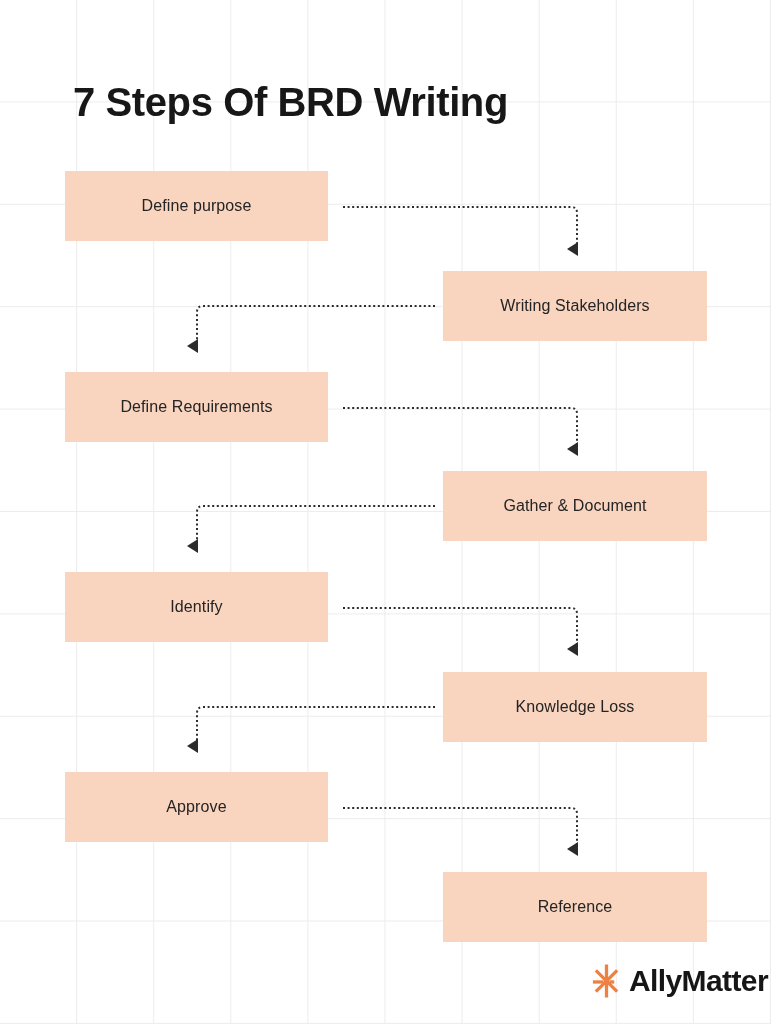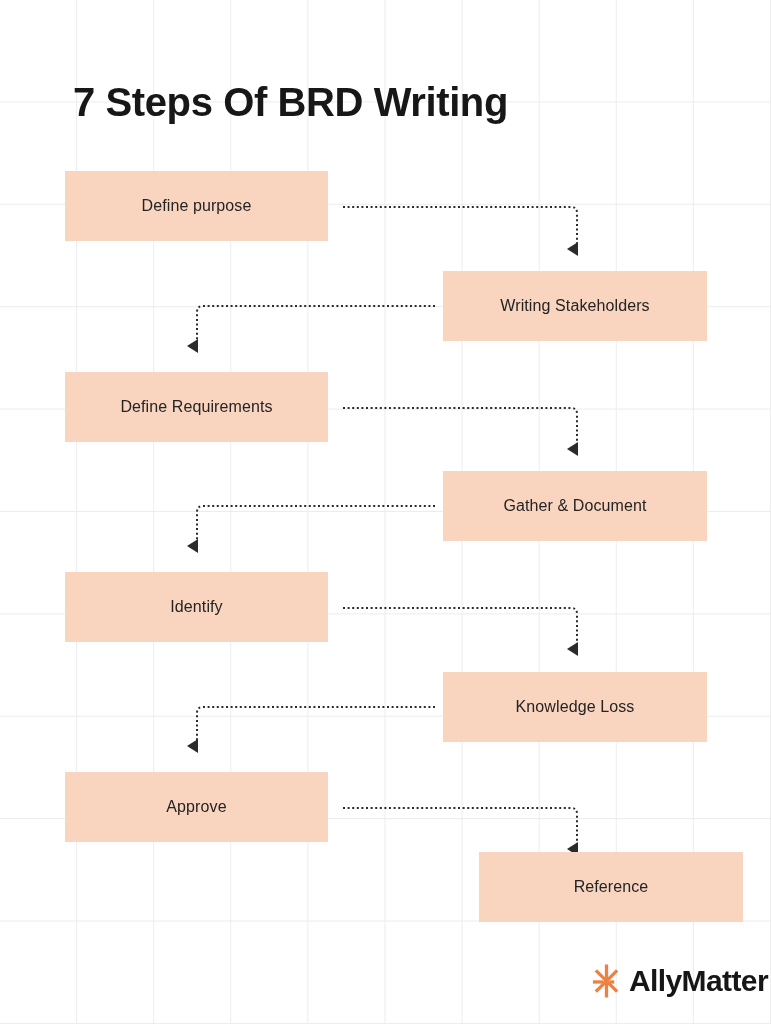--- a/index.html
+++ b/index.html
@@ -23,21 +23,21 @@
   .step{
     position:absolute;height:70px;
     background:#F9D4BF;
     display:flex;align-items:center;justify-content:center;
     font-size:16px;color:#242424;letter-spacing:0.1px;
     white-space:nowrap;
   }
   .col-left{left:65px;width:263px;}
   .col-right{left:443px;width:264px;}
   .row1{top:171px;} .row2{top:271px;} .row3{top:372px;} .row4{top:471px;}
-  .row5{top:572px;} .row6{top:672px;} .row7{top:772px;} .row8{top:852px;margin-left:36px;}
+  .row5{top:572px;} .row6{top:672px;} .row7{top:772px;} .row8{top:872px;}
   .logo{
     position:absolute;left:590px;top:962px;
     display:flex;align-items:center;gap:6px;
   }
   .logo-text{
     font-size:30px;font-weight:bold;color:#161616;letter-spacing:-0.6px;
     line-height:1;
   }
 </style>
 </head>

